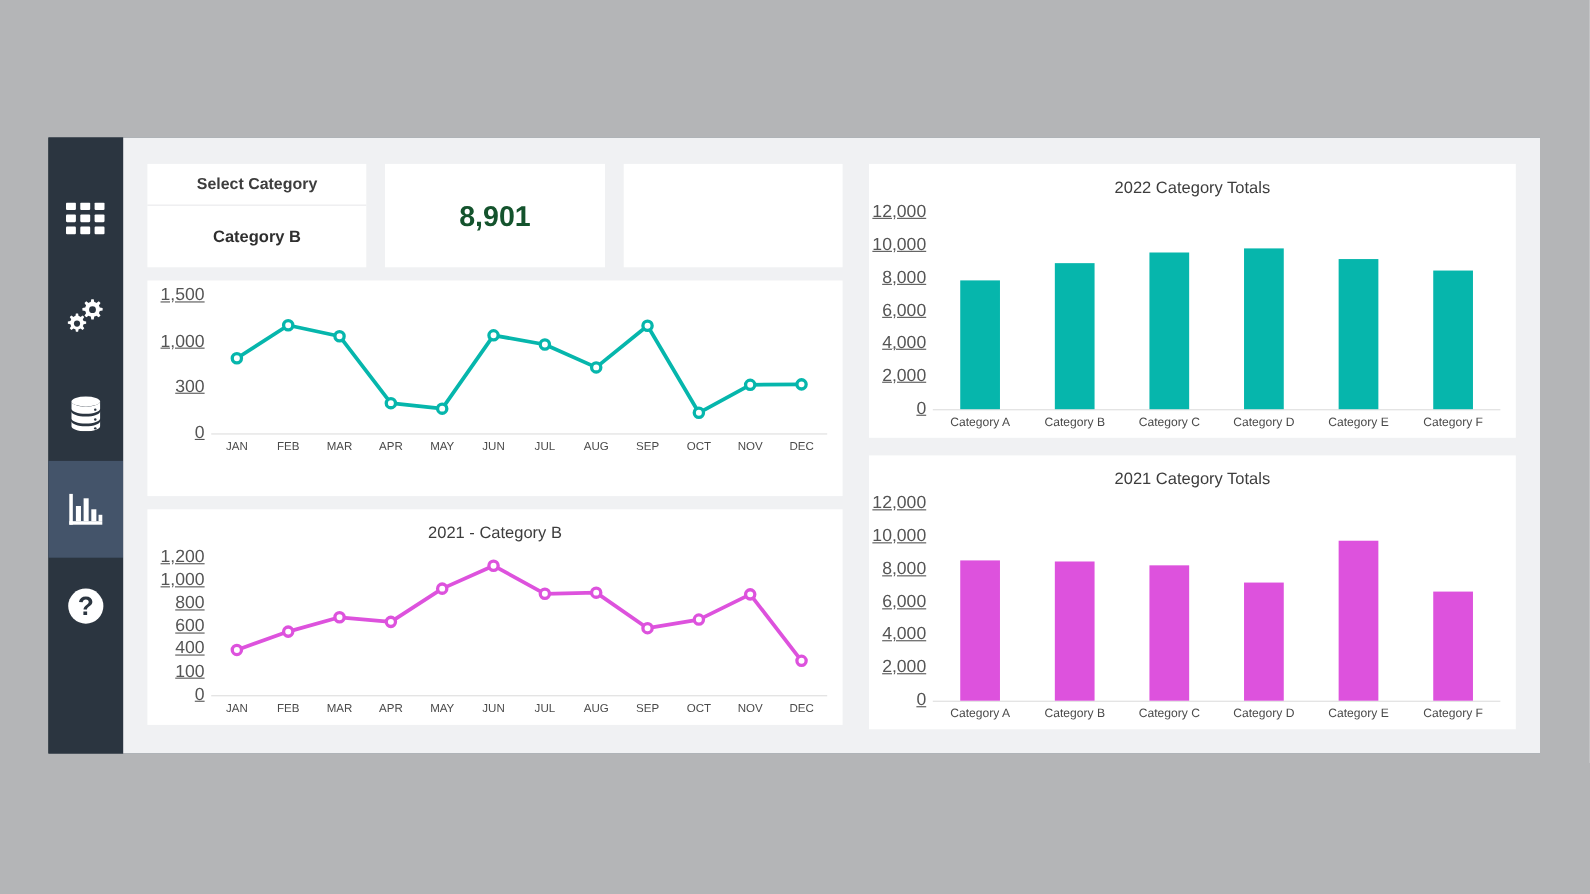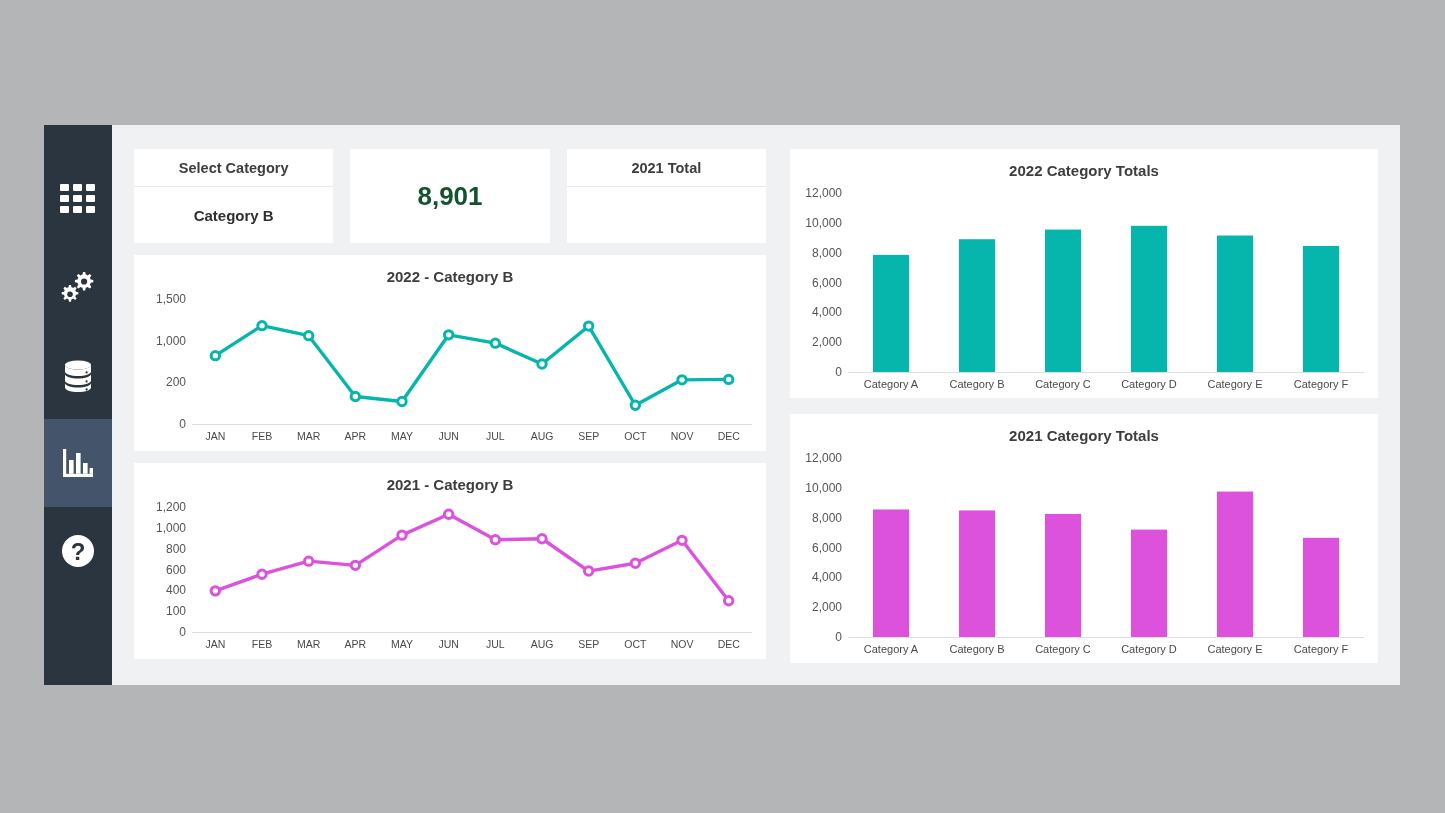--- a/index.html
+++ b/index.html
@@ -49,27 +49,27 @@
     border-bottom: 1px solid #e8e9eb;
     font-size: 14.5px; font-weight: bold; color: #3d3d3d;
   }
   .kpi-body { flex: 1; display: flex; align-items: center; justify-content: center; }
   .kpi-val { font-size: 15px; font-weight: bold; color: #2f2f2f; }
   .kpi-val.big { font-size: 26px; font-weight: bold; }
 
   
   .chart-card { position: relative; display: flex; flex-direction: column; }
   .chart-title {
-    text-align: center; font-size: 15px; font-weight: bold; color: #3d3d3d;
+    text-align: center; font-size: 15px; font-weight: normal; color: #3d3d3d;
     padding-top: 13px;
   }
   .plot { position: relative; flex: 1; }
   .ytick {
     position: absolute; right: 0; transform: translateY(-50%);
-    font-size: 12px; color: #555; white-space: nowrap;
+    font-size: 16px; color: #555; white-space: nowrap; text-decoration: underline;
   }
   .yaxis { position: absolute; left: 0; top: 0; bottom: 0; width: 56px; }
   .xlabels { display: flex; }
   .xlabel { flex: 1; text-align: center; font-size: 11px; color: #4a4a4a; }
   .xlabel.mono { font-size: 10.5px; }
   svg.series { position: absolute; left: 0; top: 0; overflow: visible; }
   .baseline { position: absolute; left: 0; right: 0; height: 1px; background: #dedede; }
 </style>
 </head>
 <body>
@@ -164,31 +164,29 @@
           </div>
         </div>
 
         <div class="card kpi">
           <div class="kpi-body">
             <span class="kpi-val big" style="color:#14532d">8,901</span>
           </div>
         </div>
 
         <div class="card kpi">
-          <div class="kpi-head">2021 Total</div>
         </div>
 
       </div>
 
       <div class="card chart-card" style="height:196px">
-        <div class="chart-title">2022 - Category B</div>
         <div class="plot">
             <div class="yaxis" style="width: 52px;">
               <div class="ytick" style="top: 139px;">0</div>
-              <div class="ytick" style="top: 97.3333px;">200</div>
+              <div class="ytick" style="top: 97.3333px;">300</div>
               <div class="ytick" style="top: 55.6667px;">1,000</div>
               <div class="ytick" style="top: 14px;">1,500</div>
             </div>
             <div class="baseline" style="top: 139px; left: 58px; right: 14px;"></div>
             <svg class="series" width="632" height="165">
               <path d="M81.33333333333333 70.66666666666667 L128 40.66666666666667 L174.66666666666666 50.66666666666667 L221.33333333333331 111.5 L268 116.5 L314.66666666666663 49.83333333333333 L361.3333333333333 58.16666666666667 L408 79 L454.66666666666663 41.08333333333333 L501.3333333333333 120.25 L548 94.83333333333334 L594.6666666666666 94.41666666666666" fill="none" stroke="#06b6ac" stroke-width="3.4" stroke-linejoin="round" stroke-linecap="round"></path>
               <circle cx="81.33333333333333" cy="70.66666666666667" r="4.2" fill="#ffffff" stroke="#06b6ac" stroke-width="3"></circle>
               <circle cx="128" cy="40.66666666666667" r="4.2" fill="#ffffff" stroke="#06b6ac" stroke-width="3"></circle>
               <circle cx="174.66666666666666" cy="50.66666666666667" r="4.2" fill="#ffffff" stroke="#06b6ac" stroke-width="3"></circle>
               <circle cx="221.33333333333331" cy="111.5" r="4.2" fill="#ffffff" stroke="#06b6ac" stroke-width="3"></circle>

